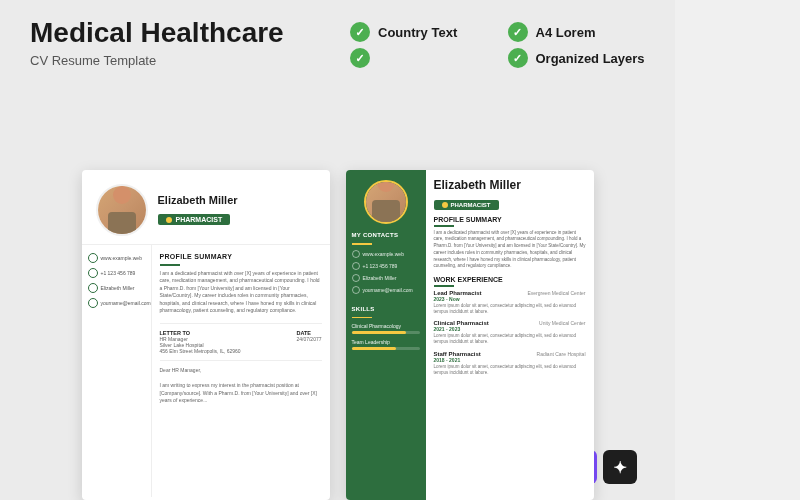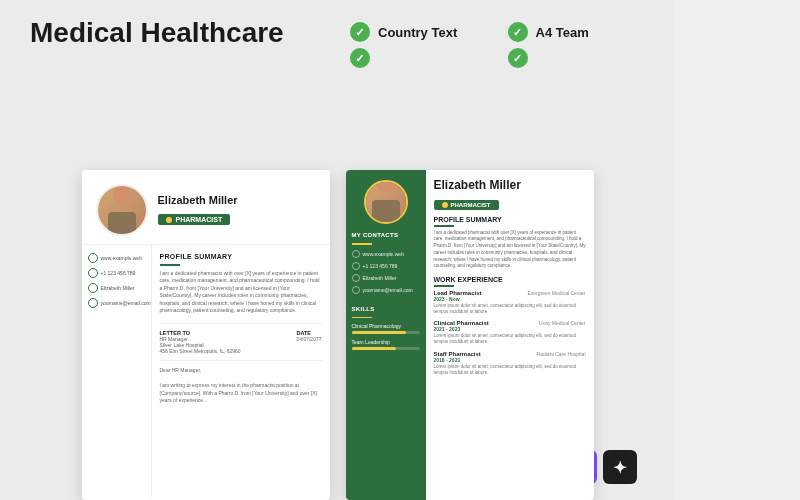--- a/index.html
+++ b/index.html
@@ -481,35 +481,37 @@
     }
   </style>
 </head>
 <body>
 
 <div class="page-container">
 
   <div class="top-section">
     <div class="title-area">
       <div class="main-title">Medical Healthcare</div>
+      <div class="subtitle">CV Resume Template</div>
     </div>
     <div class="features-area">
       <div class="feature-item">
         <div class="check-icon">✓</div>
         <span>Country Text</span>
       </div>
       <div class="feature-item">
         <div class="check-icon">✓</div>
-        <span>A4 Team</span>
+        <span>A4 Lorem</span>
       </div>
       <div class="feature-item">
         <div class="check-icon">✓</div>
       </div>
       <div class="feature-item">
         <div class="check-icon">✓</div>
+        <span>Organized Layers</span>
       </div>
     </div>
   </div>
 
   <div class="previews-section">
 
     <div class="cv-card left">
 
       <div class="cv-left-header">
         <div class="avatar-circle">

